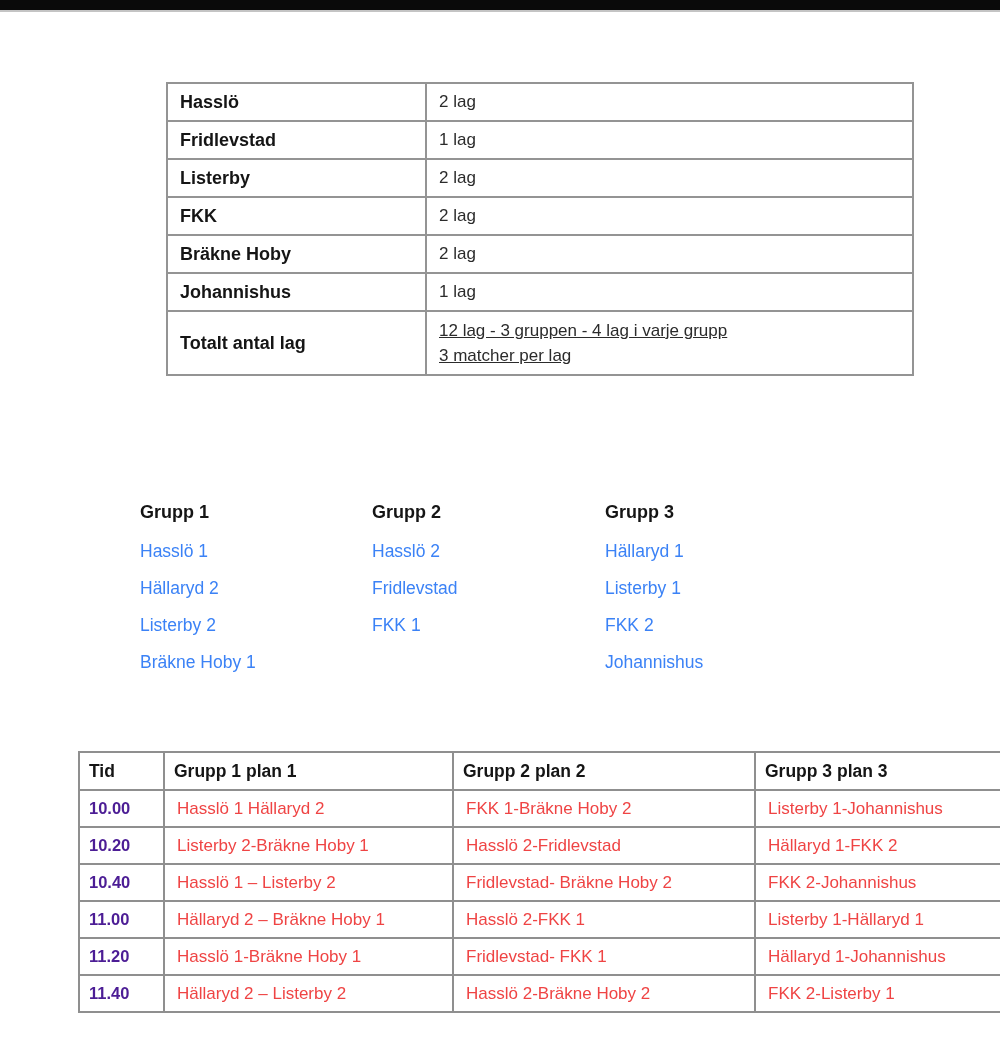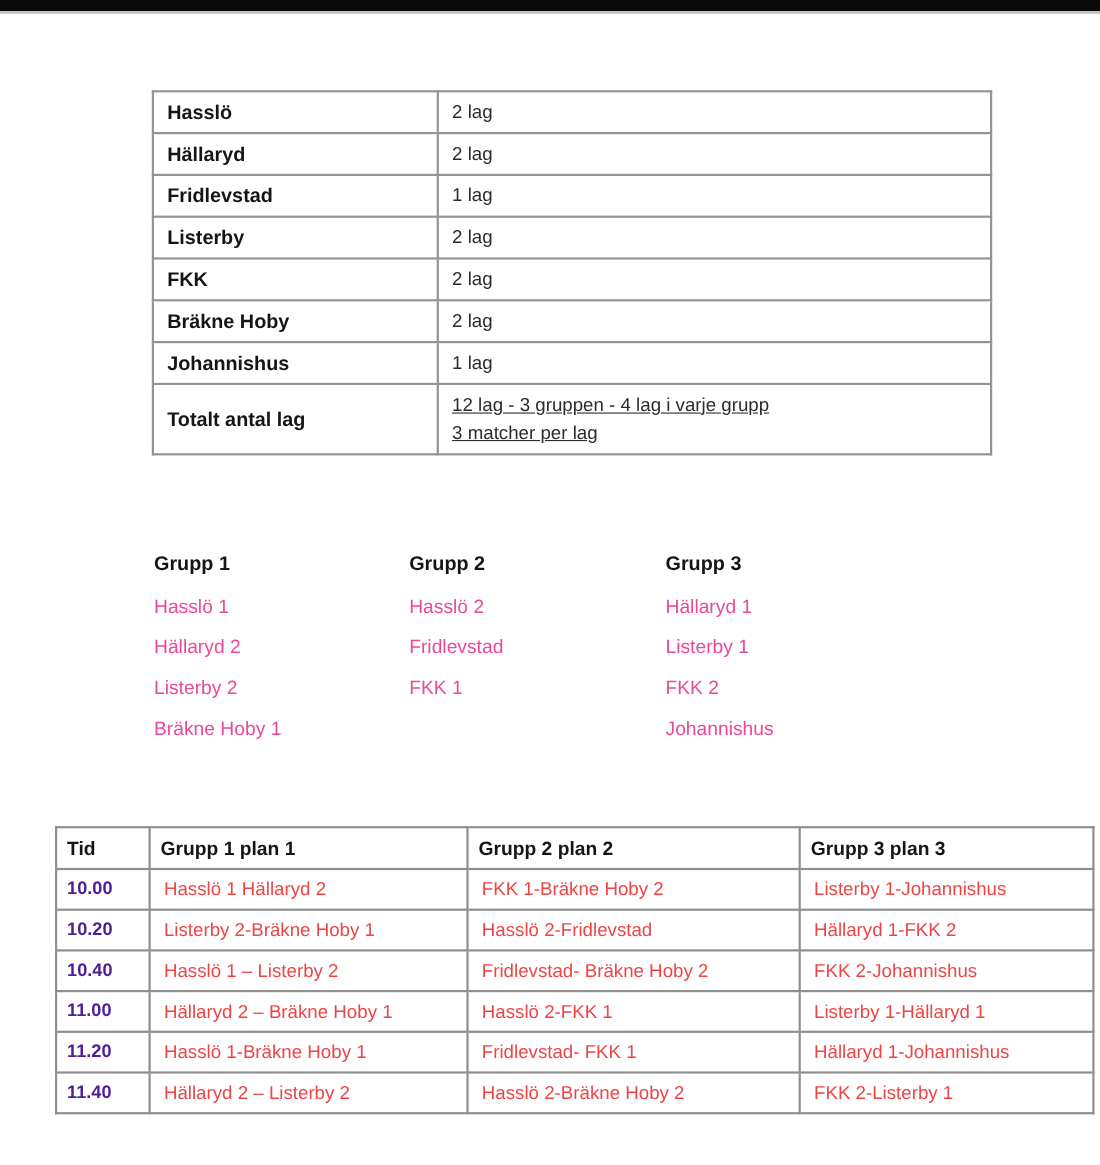--- a/index.html
+++ b/index.html
@@ -1,58 +1,54 @@
 <!DOCTYPE html>
 <html><head>
 <meta charset="utf-8">
 <style>
   html,body{margin:0;padding:0;}
   body{
     width:1000px;height:1059px;position:relative;background:#ffffff;
     font-family:"Liberation Sans", sans-serif;color:#222222;overflow:hidden;
   }
   .topbar{position:absolute;left:0;top:0;width:1000px;height:10px;background:#0a0a0a;border-bottom:2px solid #c4c4c4;}
-  table{border-collapse:collapse;table-layout:fixed;}
+  table{border-collapse:collapse;table-layout:fixed;margin-left:28px;}
   
   .teams-table{position:absolute;left:138px;top:82px;width:718px;}
   .teams-table td{border:2px solid #949494;vertical-align:middle;font-size:17px;}
   .teams-table td.name{width:245px;font-weight:bold;color:#151515;padding:0 0 0 12px;font-size:18px;}
-  .teams-table td.count{width:473px;color:#2b2b2b;padding:0 16px 0 12px;}
+  .teams-table td.count{width:473px;color:#2b2b2b;padding:0 0 0 12px;}
   .teams-table tr{height:38px;}
   .teams-table tr.total-row{height:64px;}
   .teams-table tr.total-row td.count{white-space:pre-line;line-height:25px;padding-top:6px;padding-bottom:6px;vertical-align:top;text-decoration:underline;}
   
   .groups{position:absolute;left:0;top:488px;width:1000px;height:180px;}
   .group-col{position:absolute;top:11px;width:230px;}
   .group-col .gtitle{font-weight:bold;font-size:18px;color:#151515;height:37px;line-height:26px;}
-  .group-col .gteam{font-size:17.5px;color:#ec4899;height:37px;line-height:30px;}
+  .group-col .gteam{font-size:17.5px;color:#3b82f6;height:37px;line-height:30px;}
   .gc0{left:140px;} .gc1{left:372px;} .gc2{left:605px;}
   
   .schedule-table{position:absolute;left:50px;top:751px;width:899px;}
   .schedule-table td,.schedule-table th{border:2px solid #8f8f8f;vertical-align:middle;font-size:17px;padding:0 0 0 9px;text-align:left;}
   .schedule-table tr{height:37px;}
   .schedule-table tr.head{height:38px;}
   .schedule-table th{font-weight:bold;color:#151515;font-size:17.5px;}
   .schedule-table td.time{font-weight:bold;color:#4c1d95;font-size:16.5px;}
   .schedule-table td.match{color:#ef4444;padding-left:12px;}
   .col-tid{width:74px;} .col-g1{width:278px;} .col-g2{width:291px;} .col-g3{width:256px;}
 </style>
 </head>
 <body>
 
 <div class="topbar"></div>
 
 <table class="teams-table">
   <tbody>
     <tr>
       <td class="name">Hasslö</td>
-      <td class="count">2 lag</td>
-    </tr>
-    <tr>
-      <td class="name">Hällaryd</td>
       <td class="count">2 lag</td>
     </tr>
     <tr>
       <td class="name">Fridlevstad</td>
       <td class="count">1 lag</td>
     </tr>
     <tr>
       <td class="name">Listerby</td>
       <td class="count">2 lag</td>
     </tr>

